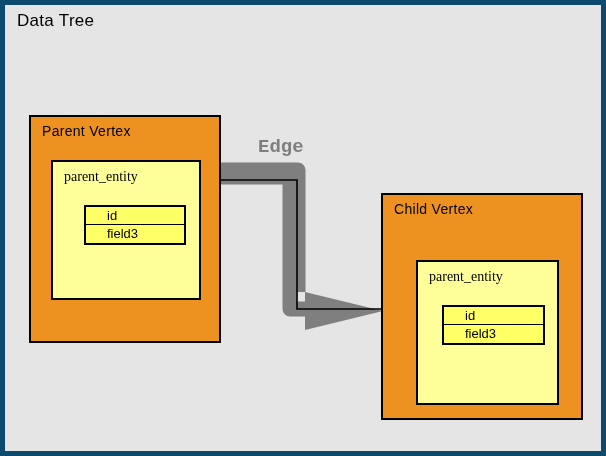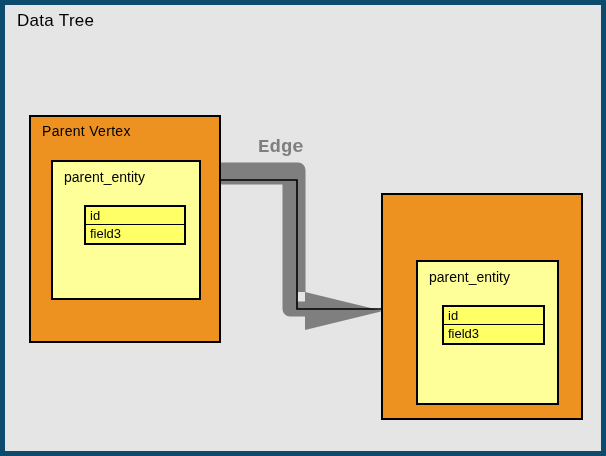--- a/index.html
+++ b/index.html
@@ -47,33 +47,34 @@
     border: 2px solid #000000;
     box-sizing: border-box;
   }
   .entity-title {
     position: absolute;
     left: 11px;
     top: 7px;
     font-size: 14px;
     color: #000000;
     white-space: nowrap;
+    font-family: Liberation Serif, serif;
   }
   .field-table {
     position: absolute;
     border: 2px solid #000000;
     box-sizing: border-box;
     background: #FFFF66;
   }
   .field-row {
     font-size: 13px;
     color: #000000;
     height: 18px;
     line-height: 18px;
-    padding-left: 4px;
+    padding-left: 21px;
     border-bottom: 1px solid #000000;
     box-sizing: border-box;
     background: #FFFF66;
     white-space: nowrap;
   }
   .field-row:last-child {
     border-bottom: none;
   }
   .edge-label {
     position: absolute;
@@ -120,20 +121,21 @@
       <div class="entity-title">parent_entity</div>
 
       <div class="field-table" style="left:31px; top:43px; width:102px;">
         <div class="field-row">id</div>
         <div class="field-row">field3</div>
       </div>
     </div>
   </div>
 
   <div class="vertex" style="left:376px; top:188px; width:202px; height:227px;">
+    <div class="vertex-title">Child Vertex</div>
 
     <div class="entity" style="left:33px; top:65px; width:143px; height:145px;">
       <div class="entity-title">parent_entity</div>
 
       <div class="field-table" style="left:24px; top:43px; width:103px;">
         <div class="field-row">id</div>
         <div class="field-row">field3</div>
       </div>
     </div>
   </div>

